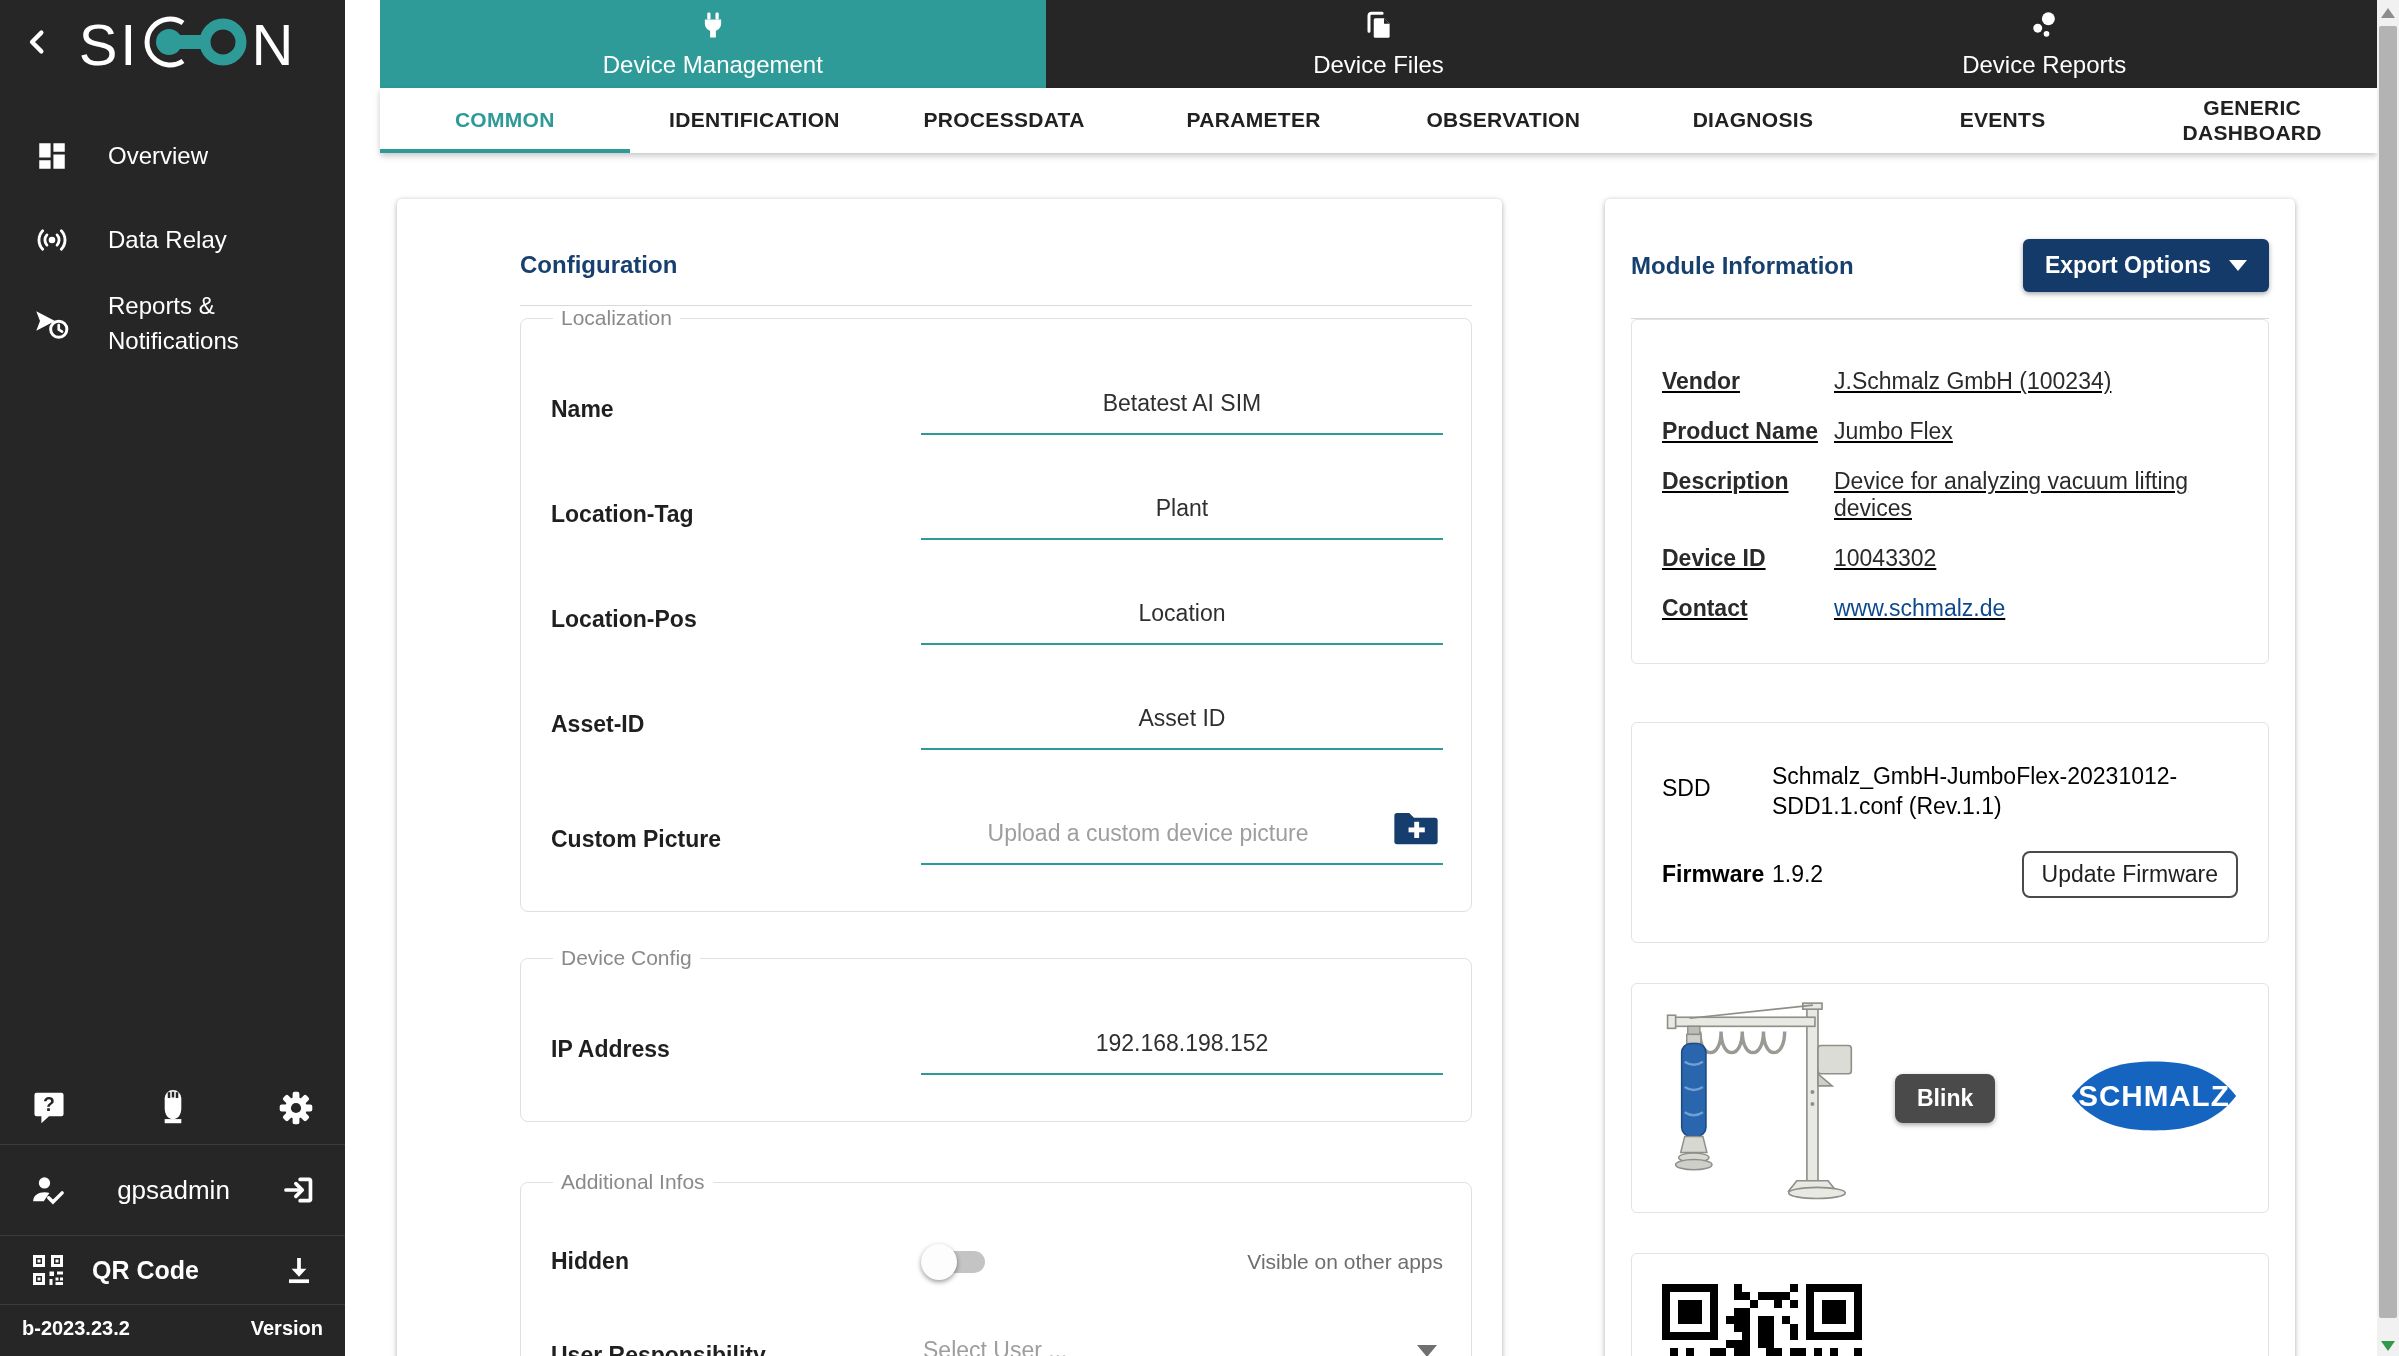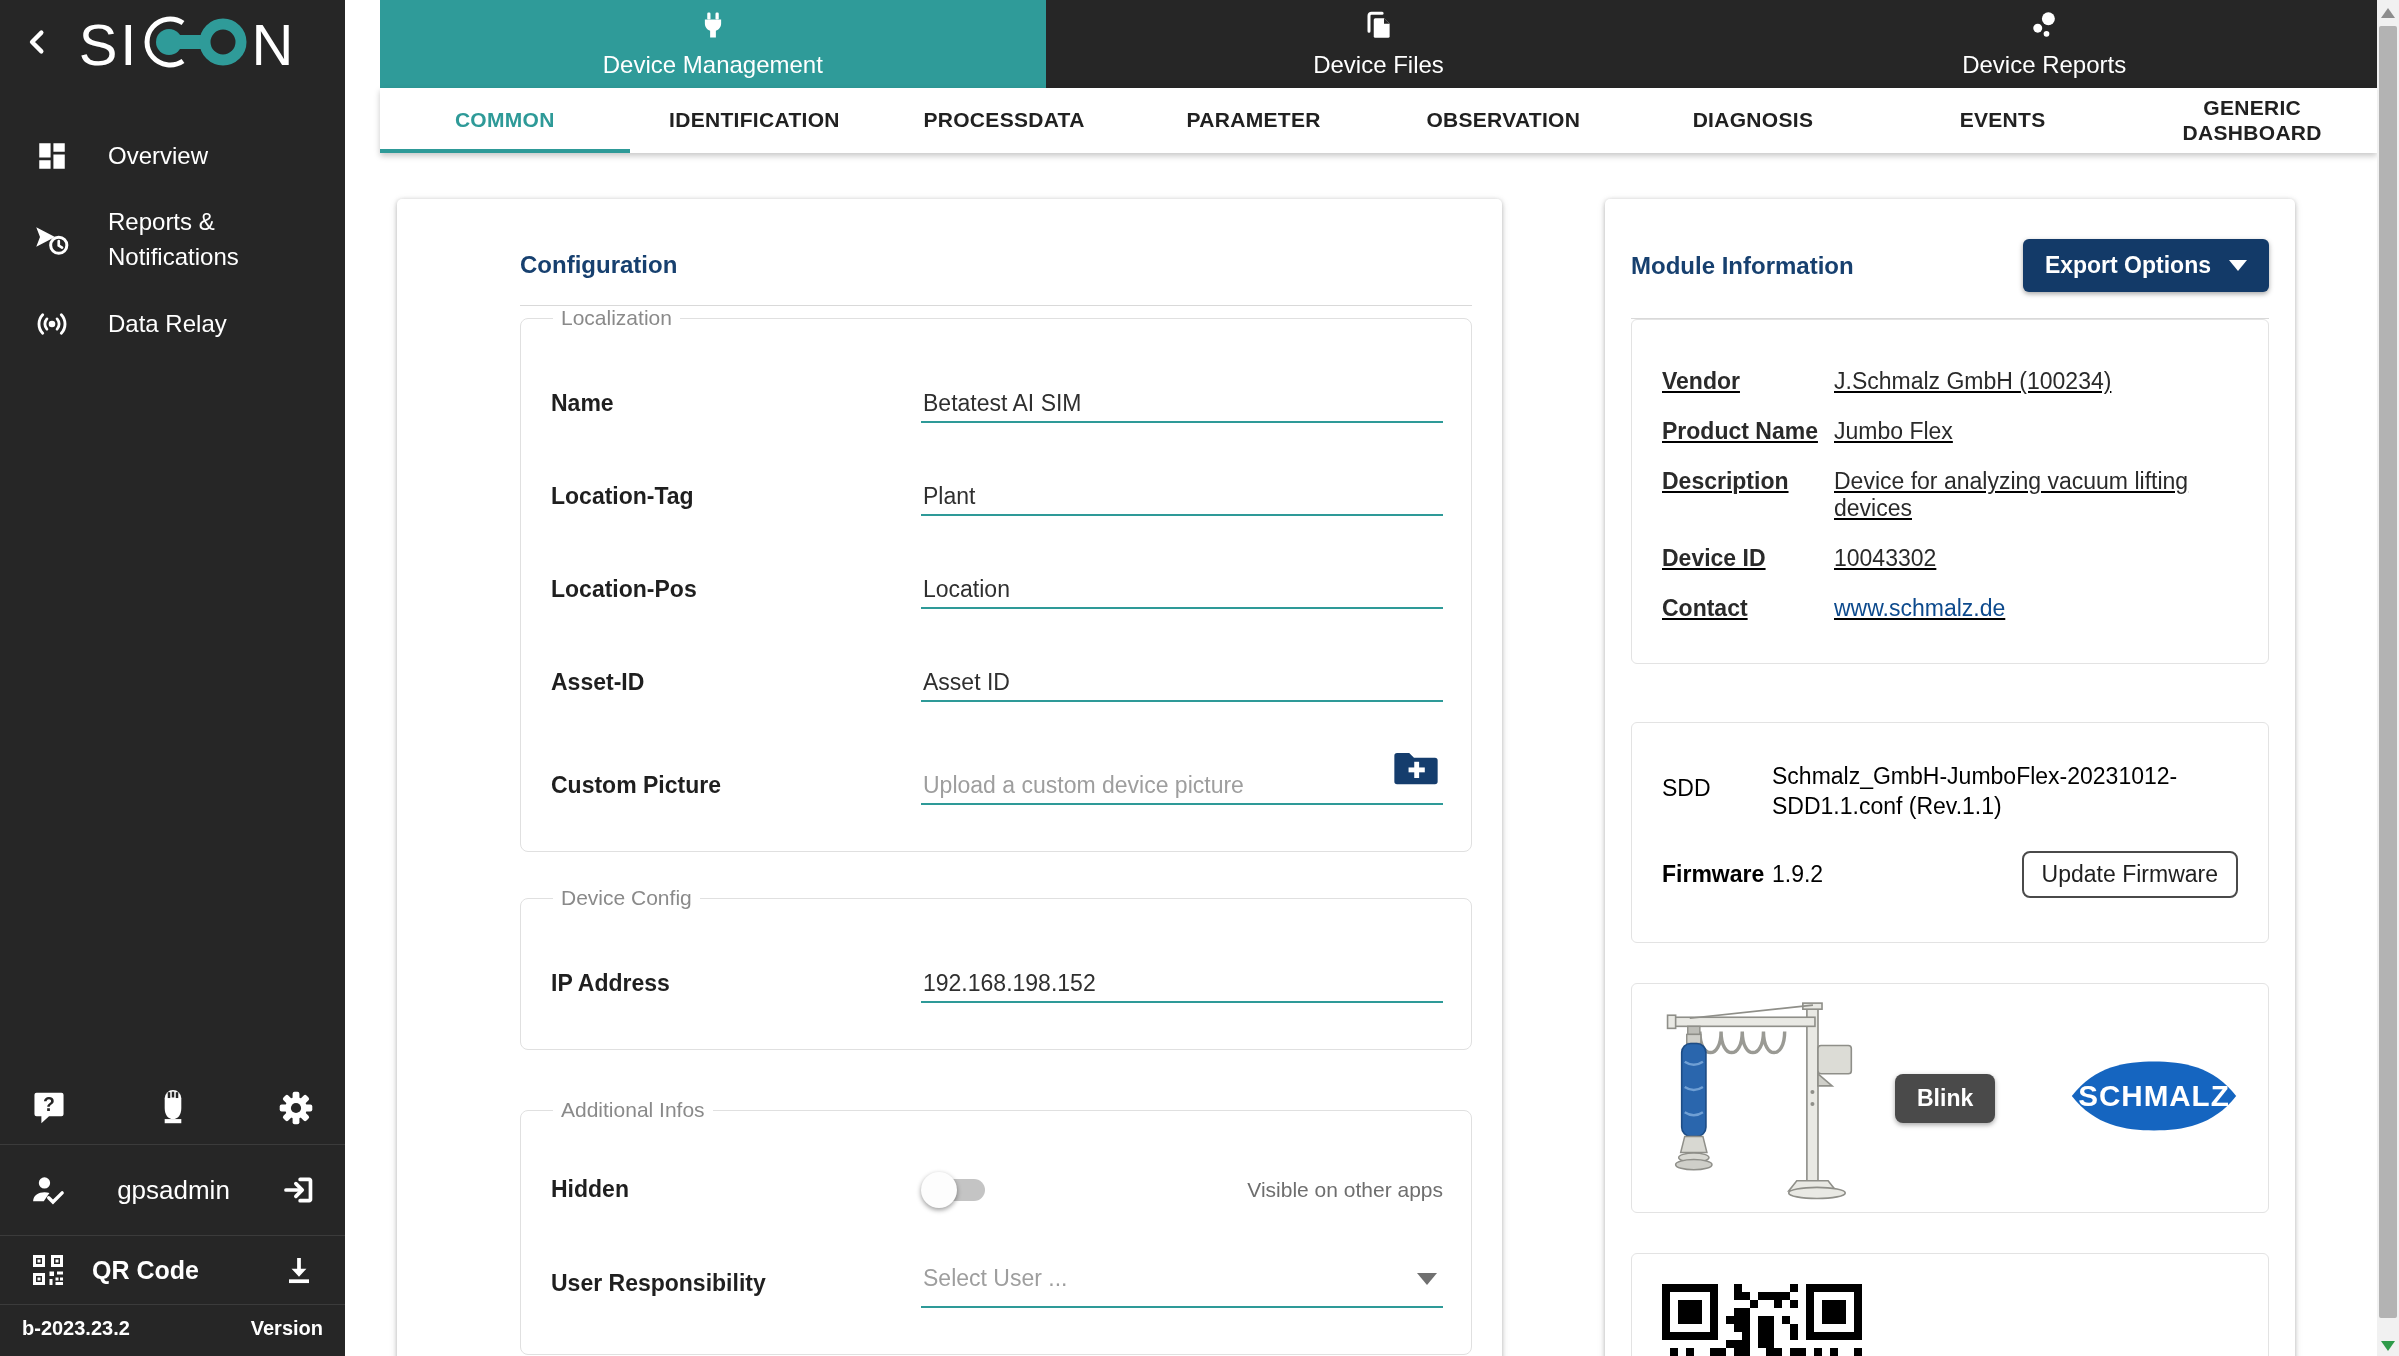--- a/index.html
+++ b/index.html
@@ -47,21 +47,21 @@
   .section-hr { border:none; border-top:1px solid #d9d9d9; margin-top:26px; }
   fieldset.group { border:1px solid #e0e0e0; border-radius:8px; padding:10px 28px 46px 30px; }
   fieldset.group legend { color:#8a8a8a; font-size:21px; padding:0 8px; margin-left:2px; }
   .fs-local { }
   .fs-device { margin-top:34px; padding-bottom:56px; }
   .fs-add { margin-top:48px; padding-bottom:60px; }
   .form-row { display:flex; align-items:center; margin-top:54px; }
   .form-row.first { margin-top:44px; }
   .form-label { width:370px; flex-shrink:0; font-size:23px; font-weight:bold; color:#1f1f1f; }
   .input-wrap { flex:1; position:relative; }
-  .line-input { width:100%; border:none; outline:none; background:transparent; border-bottom:2px solid #2e9a98; font-family:"Liberation Sans",sans-serif; font-size:23px; color:#2f2f2f; padding:6px 2px 4px; }
+  .line-input { width:100%; border:none; outline:none; background:transparent; border-bottom:2px solid #2e9a98; font-family:"Liberation Sans",sans-serif; font-size:23px; color:#2f2f2f; padding:6px 2px 16px;text-align:center; }
   .line-input::placeholder { color:#9e9e9e; opacity:1; }
   .upload-input { padding-right:70px; }
   .upload-btn { position:absolute; right:4px; bottom:14px; cursor:pointer; }
   .toggle-row { margin-top:44px; }
   .toggle { position:relative; width:58px; height:22px; margin-left:6px; cursor:pointer; }
   .toggle-track { position:absolute; inset:0; border-radius:11px; background:#c4c4c4; }
   .toggle-knob { position:absolute; left:-6px; top:-7px; width:36px; height:36px; border-radius:50%; background:#fdfdfd; box-shadow:0 2px 5px rgba(0,0,0,.4); }
   .toggle-note { margin-left:auto; color:#6e6e6e; font-size:21px; }
   .select-row { margin-top:56px; }
   .select-box { flex:1; display:flex; align-items:center; border-bottom:2px solid #2e9a98; padding:6px 6px 14px 2px; cursor:pointer; }
@@ -131,37 +131,37 @@
       <div class="nav-item">
         <span class="nav-icon">
           <svg width="34" height="34" viewBox="0 0 24 24" fill="#fff">
               <path d="M3 3h8v10H3zM13 3h8v6h-8zM13 11h8v10h-8zM3 15h8v6H3z"></path>
             </svg>
         </span>
         <span class="nav-label">Overview</span>
       </div>
       <div class="nav-item">
         <span class="nav-icon">
+          <svg width="36" height="36" viewBox="0 0 24 24" fill="none" stroke="#fff" stroke-width="1.9" stroke-linecap="round">
+            <circle cx="12" cy="12" r="2.2" fill="#fff" stroke="none"></circle>
+            <path d="M8.6 8.6 a5 5 0 0 0 0 6.8 M15.4 8.6 a5 5 0 0 1 0 6.8"></path>
+            <path d="M5.8 5.8 a9 9 0 0 0 0 12.4 M18.2 5.8 a9 9 0 0 1 0 12.4"></path>
+          </svg>
+        </span>
+        <span class="nav-label">Data Relay</span>
+      </div>
+      <div class="nav-item">
+        <span class="nav-icon">
           <svg width="36" height="36" viewBox="0 0 24 24">
             <path d="M1.5 3.5 L14 10 L1.5 16.5 L4 10 Z" fill="#fff"></path>
             <circle cx="16.5" cy="15.5" r="5.4" fill="#262626" stroke="#fff" stroke-width="2"></circle>
             <path d="M16.5 12.8 v2.9 l2.2 1.4" fill="none" stroke="#fff" stroke-width="1.8" stroke-linecap="round"></path>
           </svg>
         </span>
         <span class="nav-label">Reports &amp; Notifications</span>
-      </div>
-      <div class="nav-item">
-        <span class="nav-icon">
-          <svg width="36" height="36" viewBox="0 0 24 24" fill="none" stroke="#fff" stroke-width="1.9" stroke-linecap="round">
-            <circle cx="12" cy="12" r="2.2" fill="#fff" stroke="none"></circle>
-            <path d="M8.6 8.6 a5 5 0 0 0 0 6.8 M15.4 8.6 a5 5 0 0 1 0 6.8"></path>
-            <path d="M5.8 5.8 a9 9 0 0 0 0 12.4 M18.2 5.8 a9 9 0 0 1 0 12.4"></path>
-          </svg>
-        </span>
-        <span class="nav-label">Data Relay</span>
       </div>
     </nav>
 
     <div class="sidebar-bottom">
       <div class="sb-row icons3">
         <span class="ic">
           <svg width="34" height="36" viewBox="0 0 24 26">
             <path d="M3 2 h18 a1.5 1.5 0 0 1 1.5 1.5 v14 a1.5 1.5 0 0 1 -1.5 1.5 h-9 l-5.5 5 v-5 H3 a1.5 1.5 0 0 1 -1.5 -1.5 v-14 A1.5 1.5 0 0 1 3 2 Z" fill="#fff"></path>
             <text x="12" y="15.5" text-anchor="middle" font-family="Liberation Sans, sans-serif" font-size="14" font-weight="bold" fill="#262626">?</text>
           </svg>

